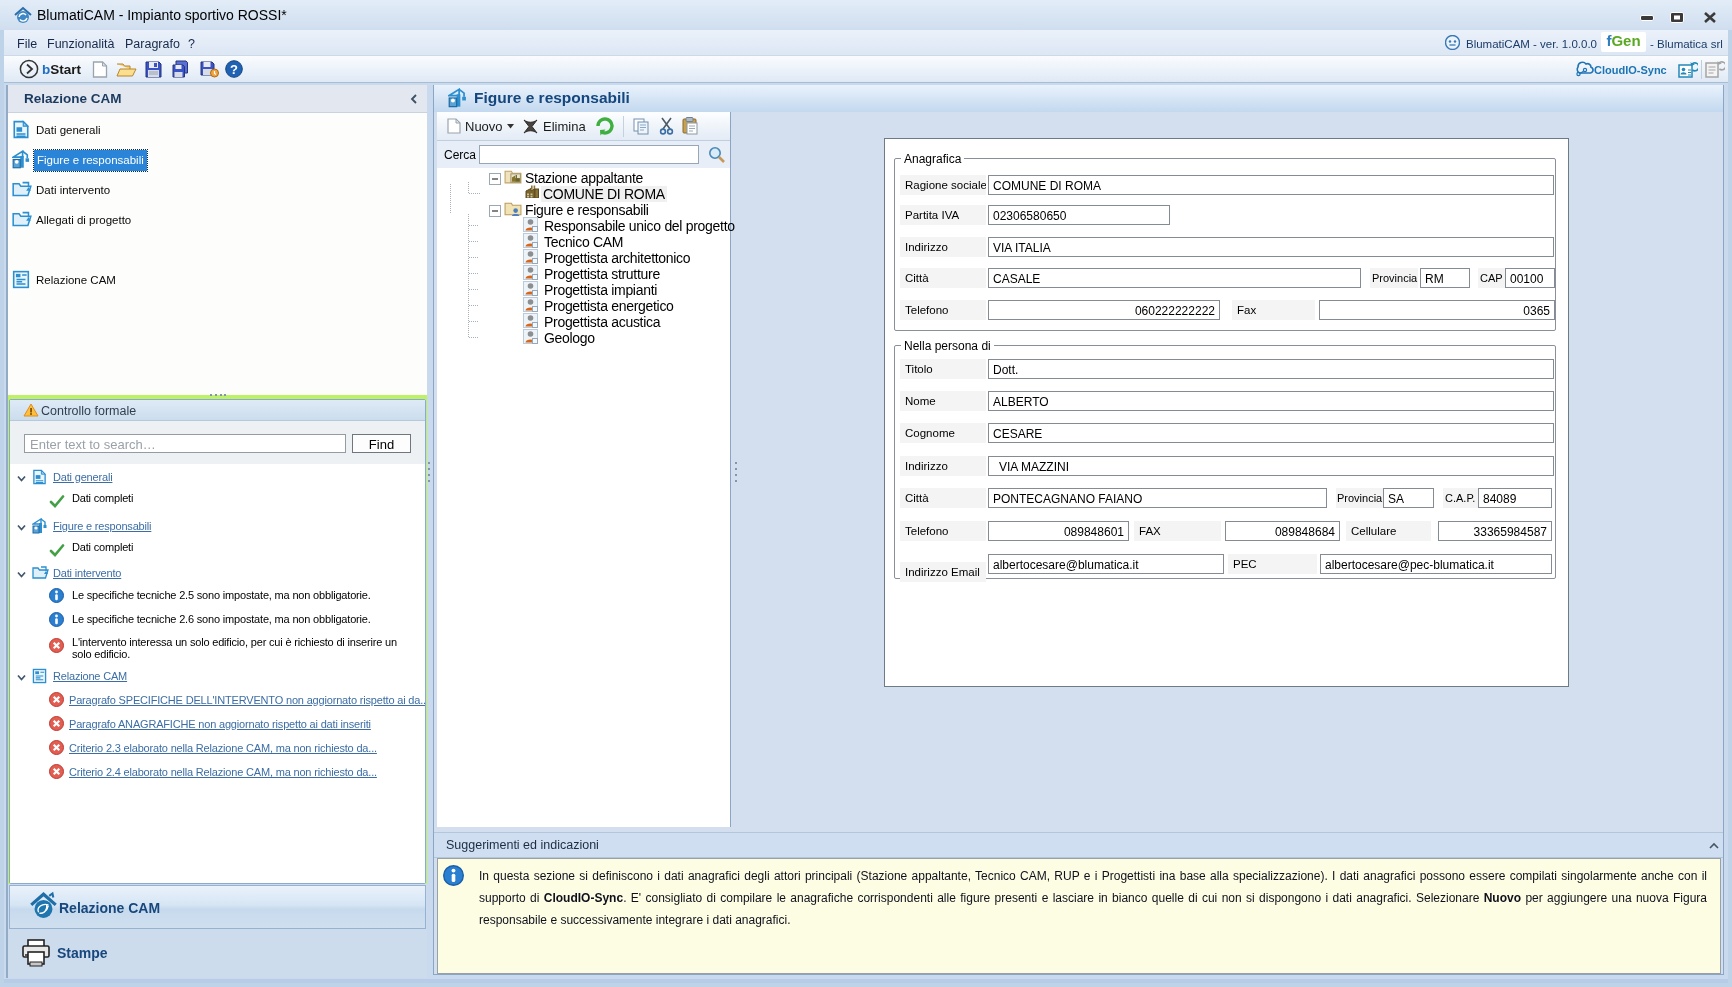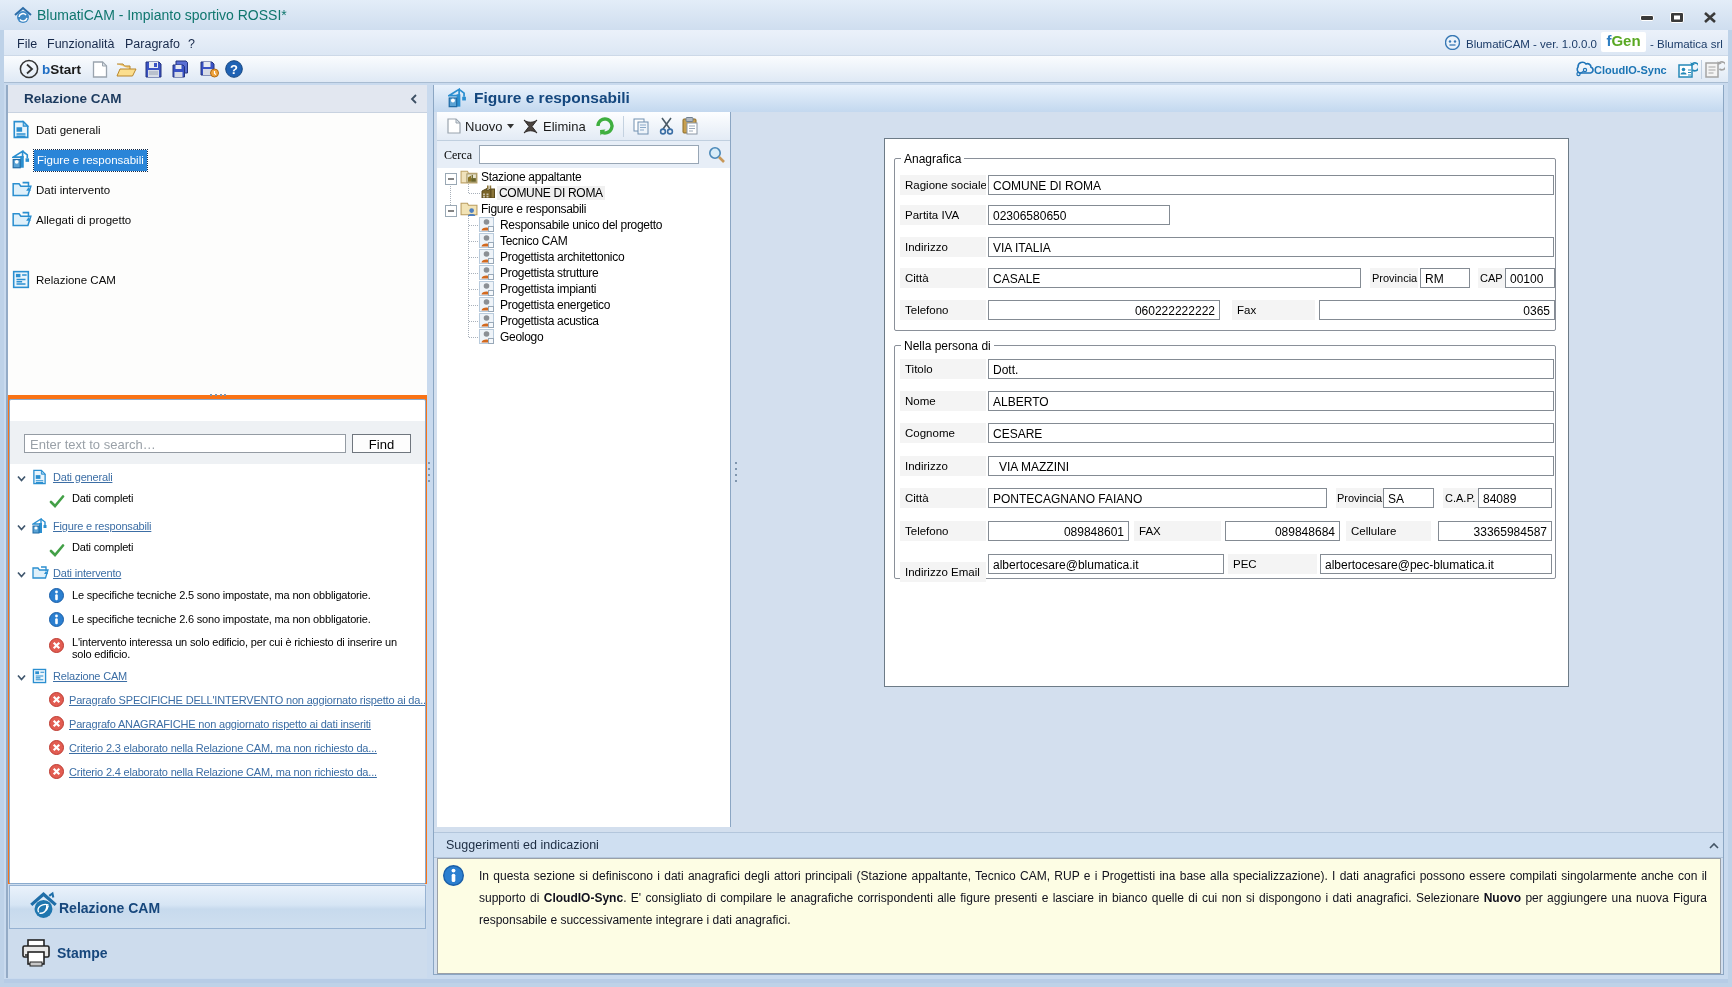--- a/index.html
+++ b/index.html
@@ -4,29 +4,29 @@
 <style>
 * { margin:0; padding:0; box-sizing:border-box; }
 html,body { width:1732px; height:987px; }
 body { position:relative; background:#bed2e8; overflow:hidden;
   font-family:"Liberation Sans",sans-serif; font-size:12px; color:#000; }
 .abs { position:absolute; }
 svg { display:block; }
 
 #titlebar { left:0; top:0; width:1732px; height:30px;
   background:linear-gradient(#e3edf8,#cfdeef); }
-#title-text { left:37px; top:7px; font-size:14px; color:#0f766e; }
+#title-text { left:37px; top:7px; font-size:14px; color:#000000; }
 #menubar { left:4px; top:30px; width:1724px; height:26px;
   background:linear-gradient(#ebf1fa,#dce7f4); border-bottom:1px solid #cdd9e8;}
 .menu-item { position:absolute; top:7px; font-size:12.5px; color:#17294a; }
 #toolbar { left:4px; top:56px; width:1724px; height:27px;
   background:linear-gradient(#fafcfe,#dfe9f5); border-bottom:1px solid #a8bcd2;padding-left:36px; }
 #mainbg { left:4px; top:83px; width:1724px; height:896px; background:#c9daee; }
 
-#leftpanel { left:8px; top:85px; width:419px; height:833px; background:#f97316; }
+#leftpanel { left:8px; top:85px; width:419px; height:833px; background:#bef264; }
 #lp-header { left:0; top:0; width:419px; height:28px; background:#e2e7f0;
   border-bottom:1px solid #c8d2e0;}
 #lp-header .t { position:absolute; left:16px; top:6px; font-weight:bold; font-size:13.5px; color:#1c3a5e;}
 #lp-nav { left:0; top:28px; width:419px; height:282px; background:#fdfdfc; }
 .nav-row { position:absolute; left:0; width:419px; height:30px; }
 .nav-row .ic { position:absolute; left:4px; top:5px; }
 .nav-row .tx { position:absolute; left:28px; top:9px; font-size:11.5px; color:#0a0a0a; white-space:nowrap; }
 .nav-sel { position:absolute; left:26px; top:5px; height:21px; background:#2a85d8;
   outline:1px dotted #10294a; color:#fff; font-size:11.5px; padding:4px 3px 0 3px; white-space:nowrap; }
 
@@ -56,25 +56,25 @@
 #mainheader { left:434px; top:85px; width:1289px; height:27px;
   background:linear-gradient(#e9f2fc,#c3d8ef); }
 #mainheader .t { position:absolute; left:40px; top:4px; font-weight:bold; font-size:15.5px; color:#14477e; }
 
 #midpanel { left:437px; top:112px; width:294px; height:715px; background:#fff;
   border-right:1px solid #8ba6c3; }
 #mid-toolbar { left:0; top:0; width:293px; height:29px;
   background:linear-gradient(#fdfeff,#e3ebf5); border-bottom:1px solid #c0cfdf; }
 .mtb-t { position:absolute; top:7px; font-size:13px; color:#1a1a1a; }
 #mid-search { left:0; top:29px; width:293px; height:27px; background:#e7eef7; }
-#mid-search .lbl { position:absolute; left:7px; top:7px; font-size:12px;font-family:Liberation Serif, serif; }
+#mid-search .lbl { position:absolute; left:7px; top:7px; font-size:12px; }
 #mid-input { position:absolute; left:42px; top:4px; width:220px; height:19px;
   background:#fff; border:1px solid #98a6b5; }
 #mid-tree { left:0; top:56px; width:293px; height:659px; background:#fff; }
-.tree-row { position:absolute; font-size:12px; color:#000; white-space:nowrap; letter-spacing:-0.3px; }
+.tree-row { position:absolute; font-size:14px; color:#000; white-space:nowrap; letter-spacing:-0.3px;margin-left:44px; }
 
 #rightpanel { left:737px; top:112px; width:986px; height:715px; background:#d3dfee; }
 #formbox { left:147px; top:26px; width:685px; height:549px; background:#fff;
   border:1px solid #6d7b87; }
 .grp { position:absolute; border:1px solid #8a9099; border-radius:2px; }
 .grp .cap { position:absolute; left:6px; top:-7px; background:#fff; padding:0 3px;
   font-size:12px; color:#000; }
 .flabel { position:absolute; height:20px; background:#f4f4f4; font-size:11.5px;
   padding:4px 0 0 5px; color:#000; white-space:nowrap; overflow:hidden; }
 .finput { position:absolute; height:20px; background:#fff; border:1px solid #848b93;
@@ -313,20 +313,26 @@
         <span class="ic">
           <svg width="18" height="19">
             <use href="#sym-rel"></use>
           </svg>
         </span>
         <span class="tx">Relazione CAM</span>
       </div>
   </div>
   <div class="abs" id="lp-bottom"></div>
   <div class="abs" id="ctrlpanel">
+    <div class="abs" id="ctrl-header">
+      <svg class="abs" style="left:13px;top:3px" width="16" height="14">
+          <use href="#sym-warn"></use>
+        </svg>
+      <span class="t">Controllo formale</span>
+      </div>
     <div class="abs" id="ctrl-search">
       <div id="ctrl-input">Enter text to search…</div>
       <div id="ctrl-find">Find</div>
     </div>
     <div class="abs" id="ctrl-tree">
       <div class="ct-row" style="left:6px;top:9px">
           <svg width="11" height="11">
             <path d="M2 3.5 L5.5 7.5 L9 3.5" stroke="#40576e" stroke-width="1.7" fill="none"></path>
           </svg>
         </div>

